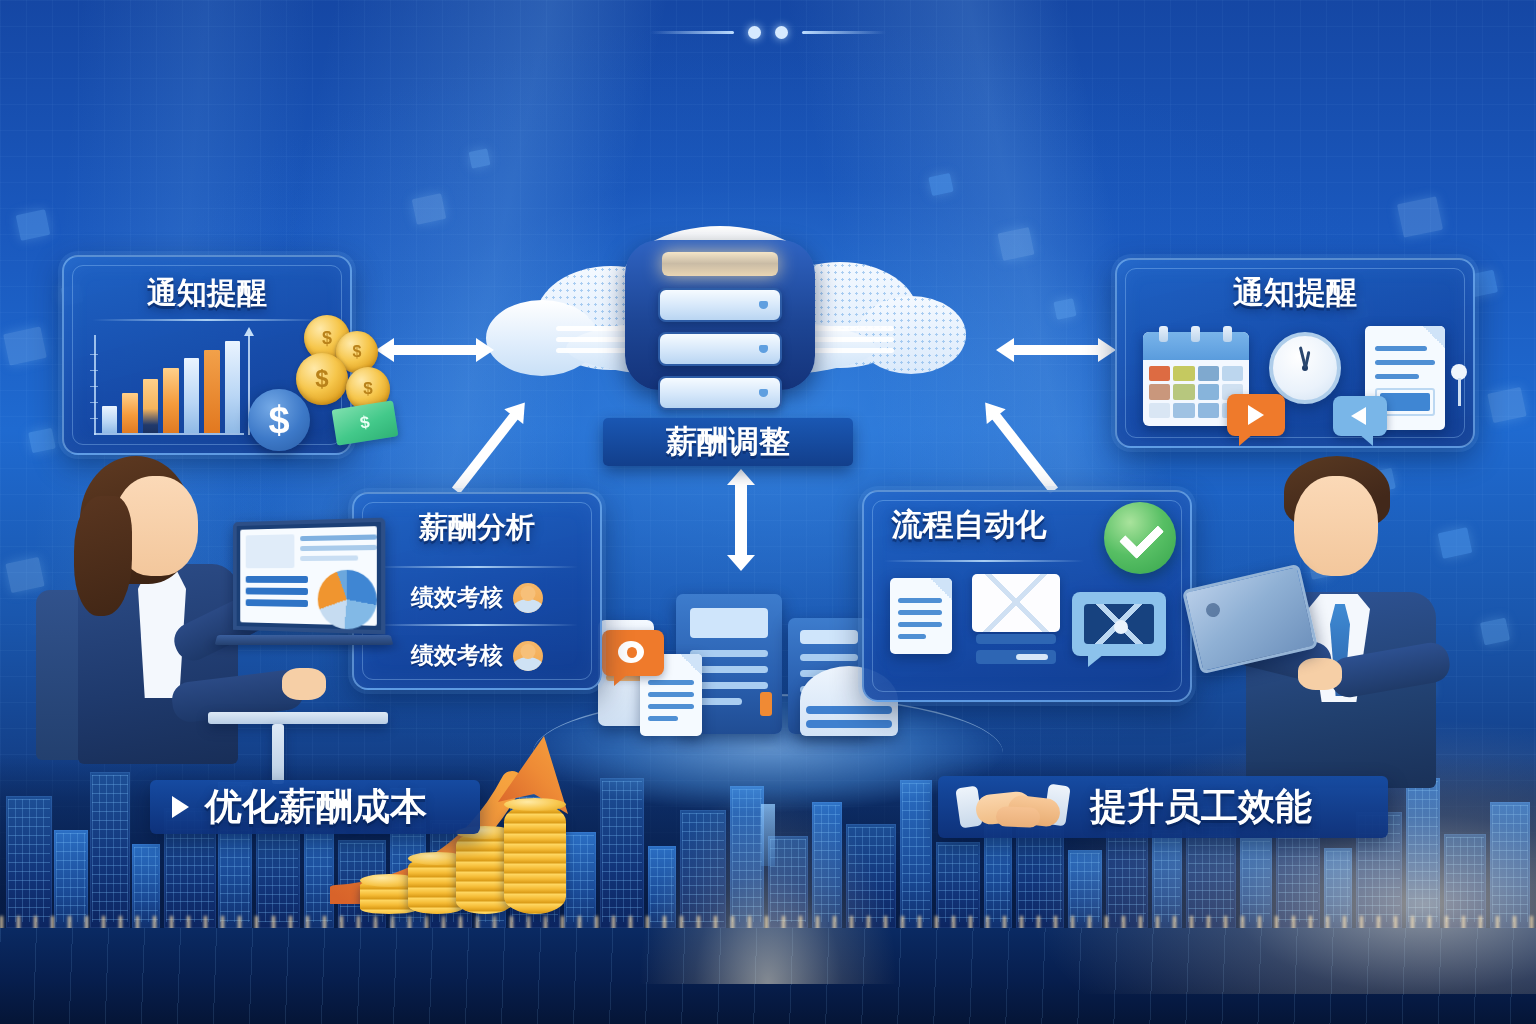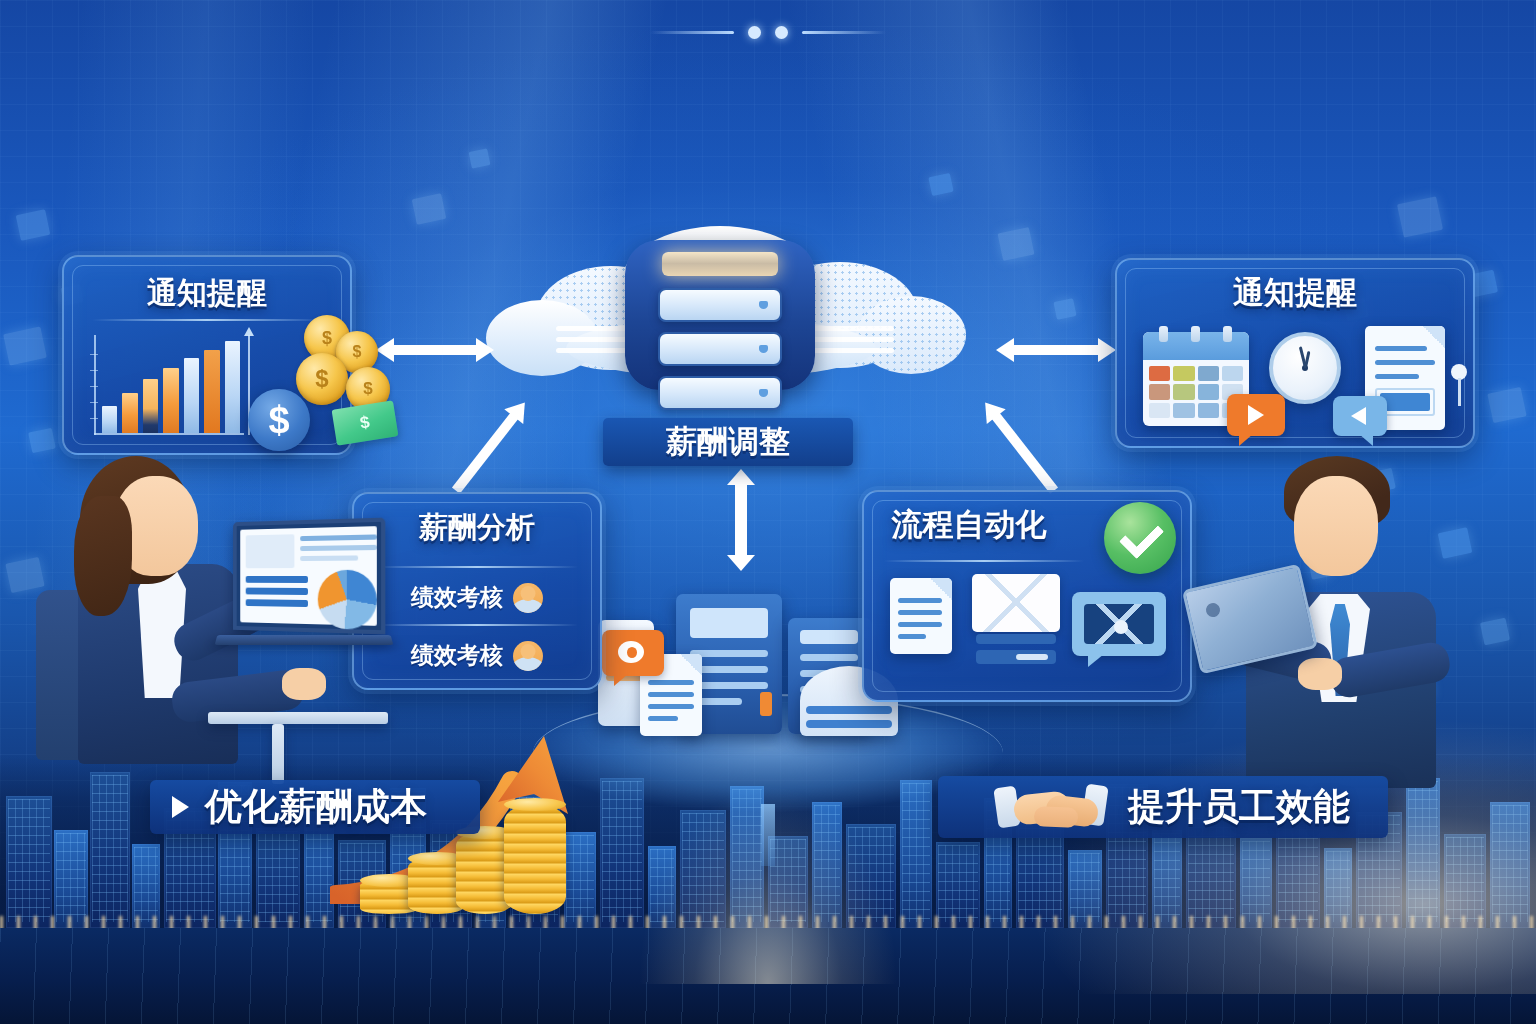--- a/index.html
+++ b/index.html
@@ -768,21 +768,21 @@
     <div class="coinstack" style="left:408px; bottom:110px; width:58px; height:56px;"></div>
     <div class="coinstack" style="left:456px; bottom:110px; width:58px; height:82px;"></div>
     <div class="coinstack" style="left:504px; bottom:110px; width:62px; height:110px;"></div>
   </div>
 
   <div class="banner" style="left:150px; bottom:190px; width:330px; height:54px; padding-left:22px; gap:16px;">
     <div class="play-tri"></div>
     <span class="lbl">优化薪酬成本</span>
   </div>
 
-  <div class="banner" style="left:938px; bottom:186px; width:450px; height:62px; padding-left:18px; gap:4px;justify-content:center;">
+  <div class="banner" style="left:938px; bottom:186px; width:450px; height:62px; padding-left:18px; gap:4px;">
     <div class="handshake" style="position:relative; width:130px; height:52px;">
       <div class="hs-cuff" style="left:2px;   top:6px;  width:22px; height:40px; transform:rotate(-8deg);"></div>
       <div class="hs-cuff" style="right:18px; top:4px;  width:22px; height:40px; transform:rotate(8deg);"></div>
       <div class="hs-hand" style="left:20px;  top:12px; width:56px; height:30px; transform:rotate(-6deg);"></div>
       <div class="hs-hand" style="left:52px;  top:16px; width:52px; height:28px; transform:rotate(7deg);
            background:linear-gradient(180deg,#f8c999,#e8ac72);"></div>
       <div class="hs-hand" style="left:40px;  top:26px; width:44px; height:20px; transform:rotate(2deg);
            background:linear-gradient(180deg,#f6c292,#eab07a);"></div>
     </div>
     <span class="lbl">提升员工效能</span>

